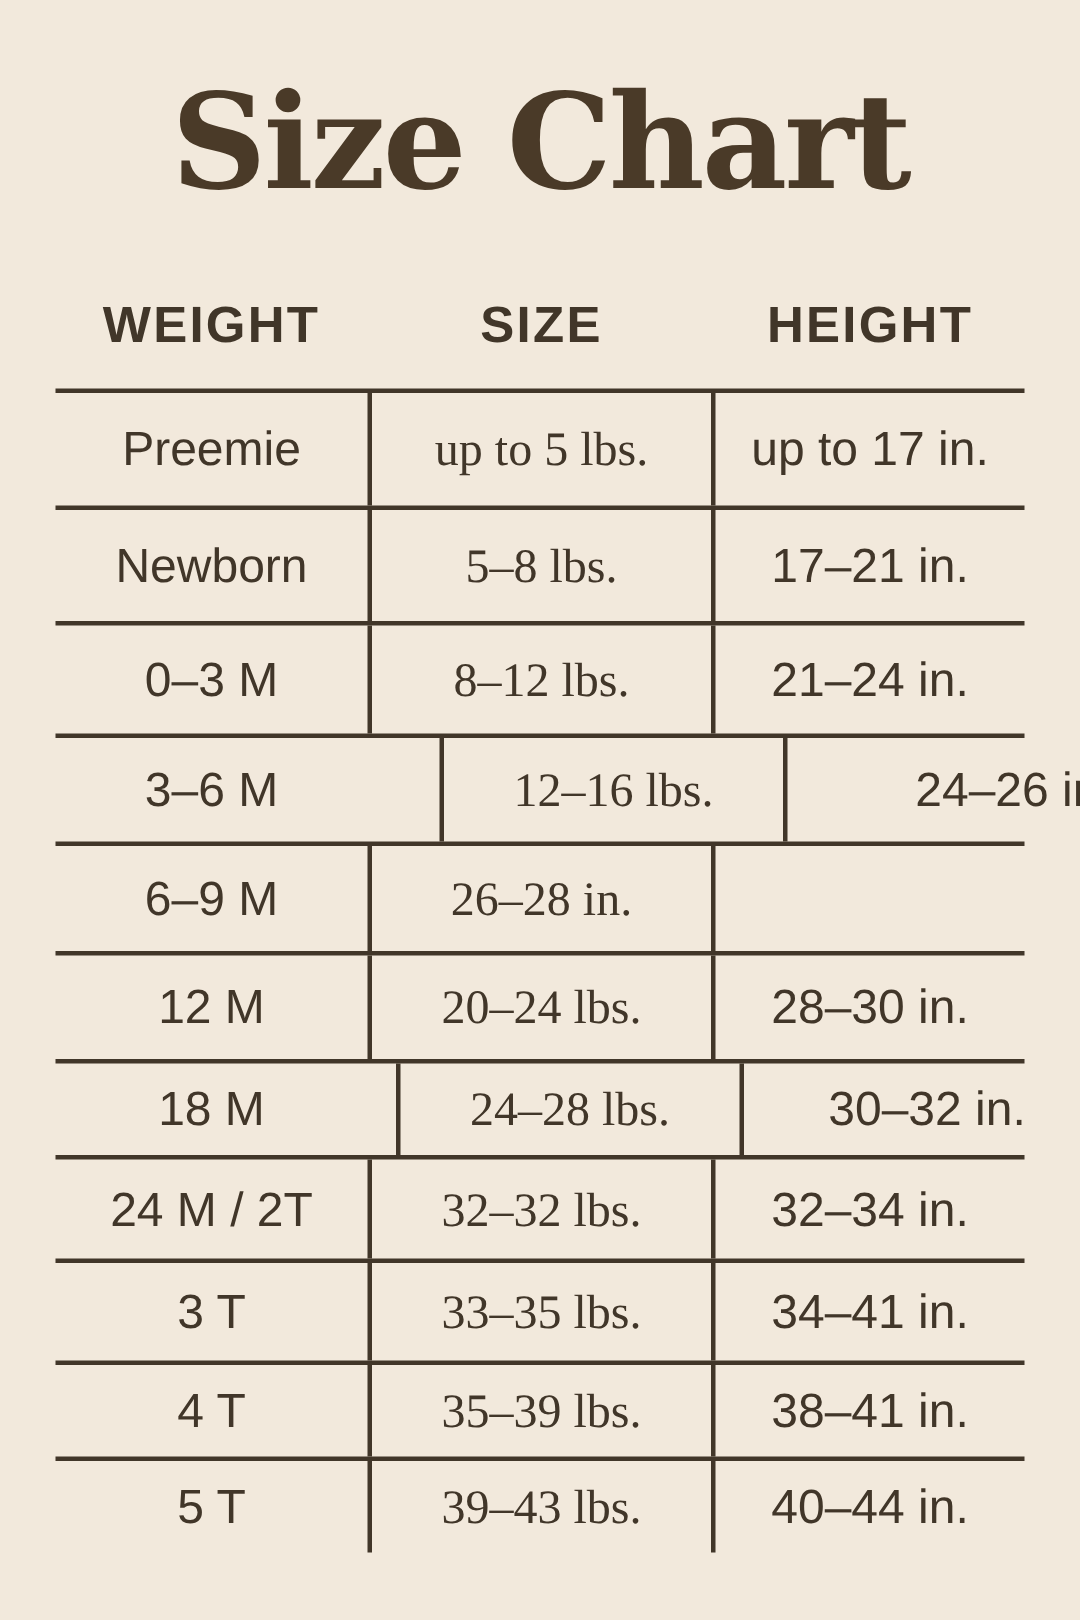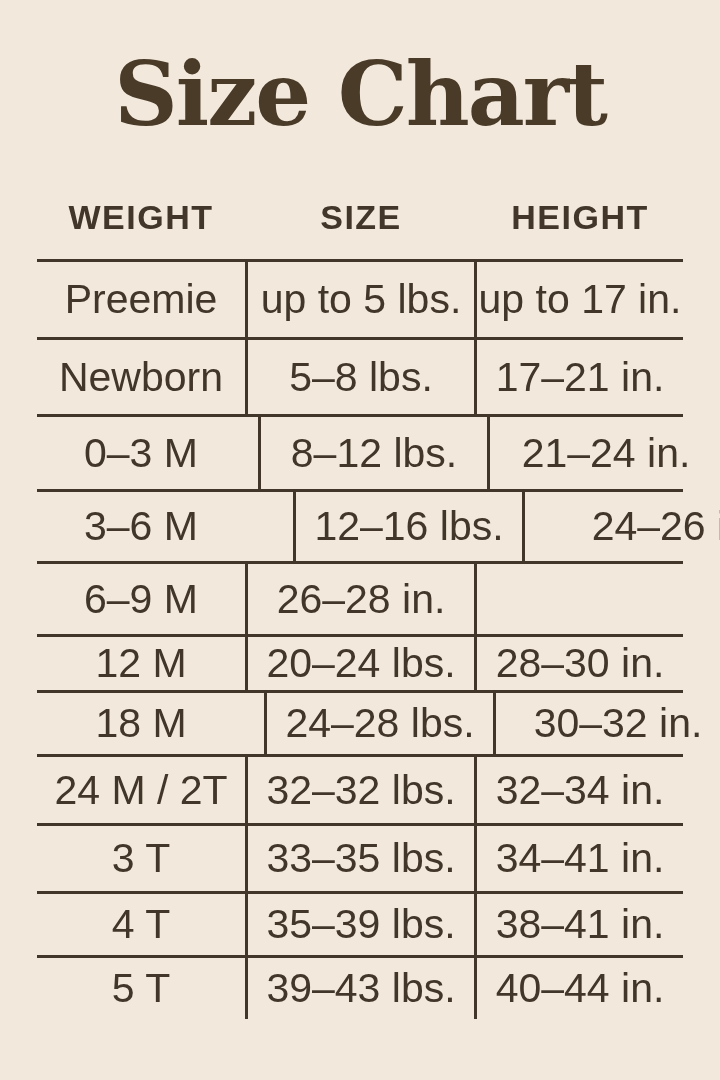--- a/index.html
+++ b/index.html
@@ -49,33 +49,34 @@
     white-space: nowrap;
   }
   .hrow {
     height: 83px;
     font-weight: 700;
     font-size: 34px;
     letter-spacing: 1.5px;
   }
   .row {
     border-top: 3px solid var(--ink);
-    font-size: 41px;
+    font-size: 32px;
   }
   .row .cell:nth-child(2) {
     border-left: 3px solid var(--ink);
     border-right: 3px solid var(--ink);
+    font-family: Liberation Serif, serif;
   }
   
   .size-table > .row:nth-child(2)  { height: 78px; }
   .size-table > .row:nth-child(3)  { height: 77px; }
-  .size-table > .row:nth-child(4)  { height: 75px; gap: 13px; }
+  .size-table > .row:nth-child(4)  { height: 75px; }
   .size-table > .row:nth-child(5)  { height: 72px; gap: 48px; }
   .size-table > .row:nth-child(6)  { height: 73px; }
-  .size-table > .row:nth-child(7)  { height: 56px; }
+  .size-table > .row:nth-child(7)  { height: 72px; }
   .size-table > .row:nth-child(8)  { height: 64px; gap: 19px; }
   .size-table > .row:nth-child(9)  { height: 69px; }
   .size-table > .row:nth-child(10) { height: 68px; }
   .size-table > .row:nth-child(11) { height: 64px; }
   .size-table > .row:nth-child(12) { height: 64px; }
 </style>
 </head>
 <body>
 
 <div class="title">Size Chart</div>

